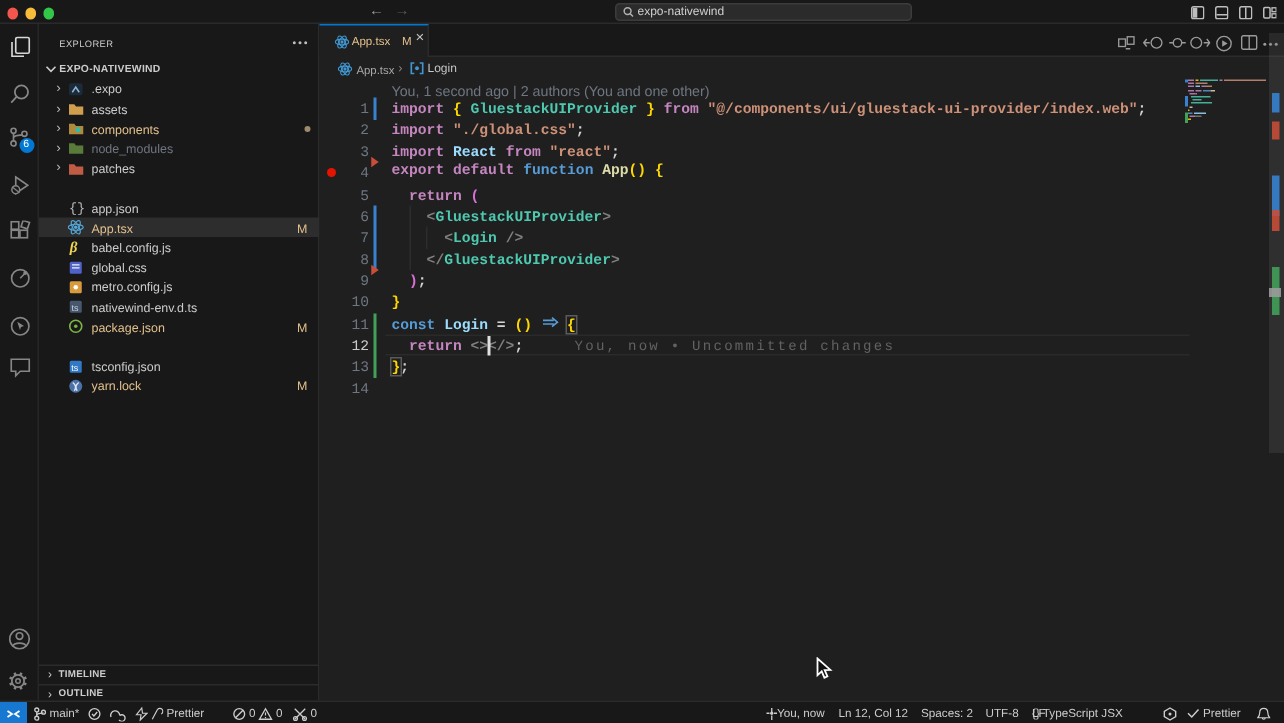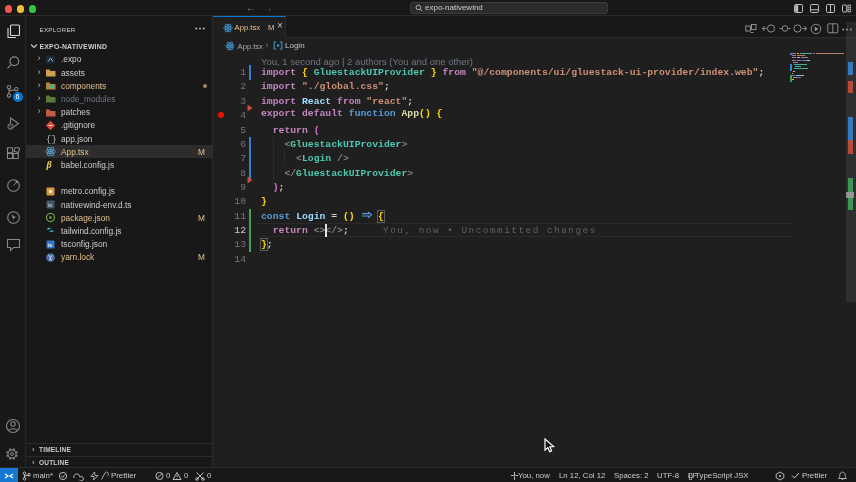--- a/index.html
+++ b/index.html
@@ -149,27 +149,20 @@
       </svg>
 <div class="lbl dim">node_modules</div>
 </div>
 <div class="row" style="top:89.6px;">
 <div class="abs" style="left:11.5px;top:0.5px;font-size:9px;color:#b8b8b8;">›</div>
 <svg class="abs" style="left:19px;top:1px;" width="11" height="11" viewBox="0 0 11 11">
         <path d="M1 2.5 h3.5 l1.2 1.5 h4.8 v5.5 h-9.5 Z" fill="#c05c43"></path>
       </svg>
 <div class="lbl">patches</div>
 </div>
-<div class="row" style="top:102.8px;">
-<svg class="abs" style="left:19px;top:1px;" width="11" height="11" viewBox="0 0 11 11">
-        <rect x="2.2" y="2.2" width="6.6" height="6.6" fill="#dd4c35" transform="rotate(45 5.5 5.5)"></rect>
-        <rect x="3.7" y="5" width="3.6" height="1" fill="#fff"></rect>
-      </svg>
-<div class="lbl">.gitignore</div>
-</div>
 <div class="row" style="top:115.99999999999999px;">
 <svg class="abs" style="left:19px;top:1px;" width="11" height="11" viewBox="0 0 11 11">
         <text x="1" y="8.6" font-family="Liberation Mono" font-size="9" fill="#b8b8b8">{}</text>
       </svg>
 <div class="lbl">app.json</div>
 </div>
 <div class="row" style="top:129.2px;background:#2d2d2d;">
 <svg class="abs" style="left:19px;top:1px;" width="11" height="11" viewBox="0 0 11 11">
         <circle cx="5.5" cy="5.5" r="1.2" fill="#53a7d8"></circle>
         <ellipse cx="5.5" cy="5.5" rx="5" ry="2" fill="none" stroke="#53a7d8" stroke-width="0.8"></ellipse>
@@ -178,20 +171,28 @@
       </svg>
 <div class="lbl mod">App.tsx</div>
 <div class="abs mod" style="left:172px;top:1.5px;font-size:8.3px;">M</div>
 </div>
 <div class="row" style="top:142.39999999999998px;">
 <svg class="abs" style="left:19px;top:1px;" width="11" height="11" viewBox="0 0 11 11">
         <text x="1.5" y="9" font-family="Liberation Serif" font-size="10" font-style="italic" font-weight="bold" fill="#f0d453">β</text>
       </svg>
 <div class="lbl">babel.config.js</div>
 </div>
+<div class="row" style="top:155.6px;">
+<svg class="abs" style="left:19px;top:1px;" width="11" height="11" viewBox="0 0 11 11">
+        <rect x="1.5" y="1.5" width="8" height="8" rx="1" fill="#5062c8"></rect>
+        <rect x="3" y="3" width="5" height="1.1" fill="#c8d0f0"></rect>
+        <rect x="3" y="5" width="5" height="1.1" fill="#c8d0f0"></rect>
+      </svg>
+<div class="lbl">global.css</div>
+</div>
 <div class="row" style="top:182.0px;">
 <svg class="abs" style="left:19px;top:1px;" width="11" height="11" viewBox="0 0 11 11">
         <rect x="1.5" y="1.5" width="8" height="8" rx="1" fill="#46576e"></rect>
         <text x="2.7" y="8.3" font-family="Liberation Sans" font-size="6" fill="#c6d2e2">ts</text>
       </svg>
 <div class="lbl">nativewind-env.d.ts</div>
 </div>
 <div class="row" style="top:168.8px;">
 <svg class="abs" style="left:19px;top:1px;" width="11" height="11" viewBox="0 0 11 11">
         <rect x="1.5" y="1.5" width="8" height="8" rx="1" fill="#d89a3d"></rect>
@@ -199,26 +200,20 @@
       </svg>
 <div class="lbl">metro.config.js</div>
 </div>
 <div class="row" style="top:195.2px;">
 <svg class="abs" style="left:19px;top:1px;" width="11" height="11" viewBox="0 0 11 11">
         <circle cx="5.5" cy="5.5" r="4" fill="none" stroke="#7cb342" stroke-width="1.1"></circle>
         <circle cx="5.5" cy="5.5" r="1.2" fill="#7cb342"></circle>
       </svg>
 <div class="lbl mod">package.json</div>
 <div class="abs mod" style="left:172px;top:1.5px;font-size:8.3px;">M</div>
-</div>
-<div class="row" style="top:208.39999999999998px;">
-<svg class="abs" style="left:19px;top:1px;" width="11" height="11" viewBox="0 0 11 11">
-        <path d="M1.5 4.5 c1.5-2.5 4-2.5 5 0 c-0.8-1 -2-1 -2.5 0 M4.5 7 c1.5-2.5 4-2.5 5 0 c-0.8-1 -2-1 -2.5 0" fill="#2db8c5"></path>
-      </svg>
-<div class="lbl">tailwind.config.js</div>
 </div>
 <div class="row" style="top:221.59999999999997px;">
 <svg class="abs" style="left:19px;top:1px;" width="11" height="11" viewBox="0 0 11 11">
         <rect x="1.5" y="1.5" width="8" height="8" rx="1" fill="#3178c6"></rect>
         <text x="2.5" y="8.3" font-family="Liberation Sans" font-size="6" fill="#fff">ts</text>
       </svg>
 <div class="lbl">tsconfig.json</div>
 </div>
 <div class="row" style="top:234.8px;">
 <svg class="abs" style="left:19px;top:1px;" width="11" height="11" viewBox="0 0 11 11">

